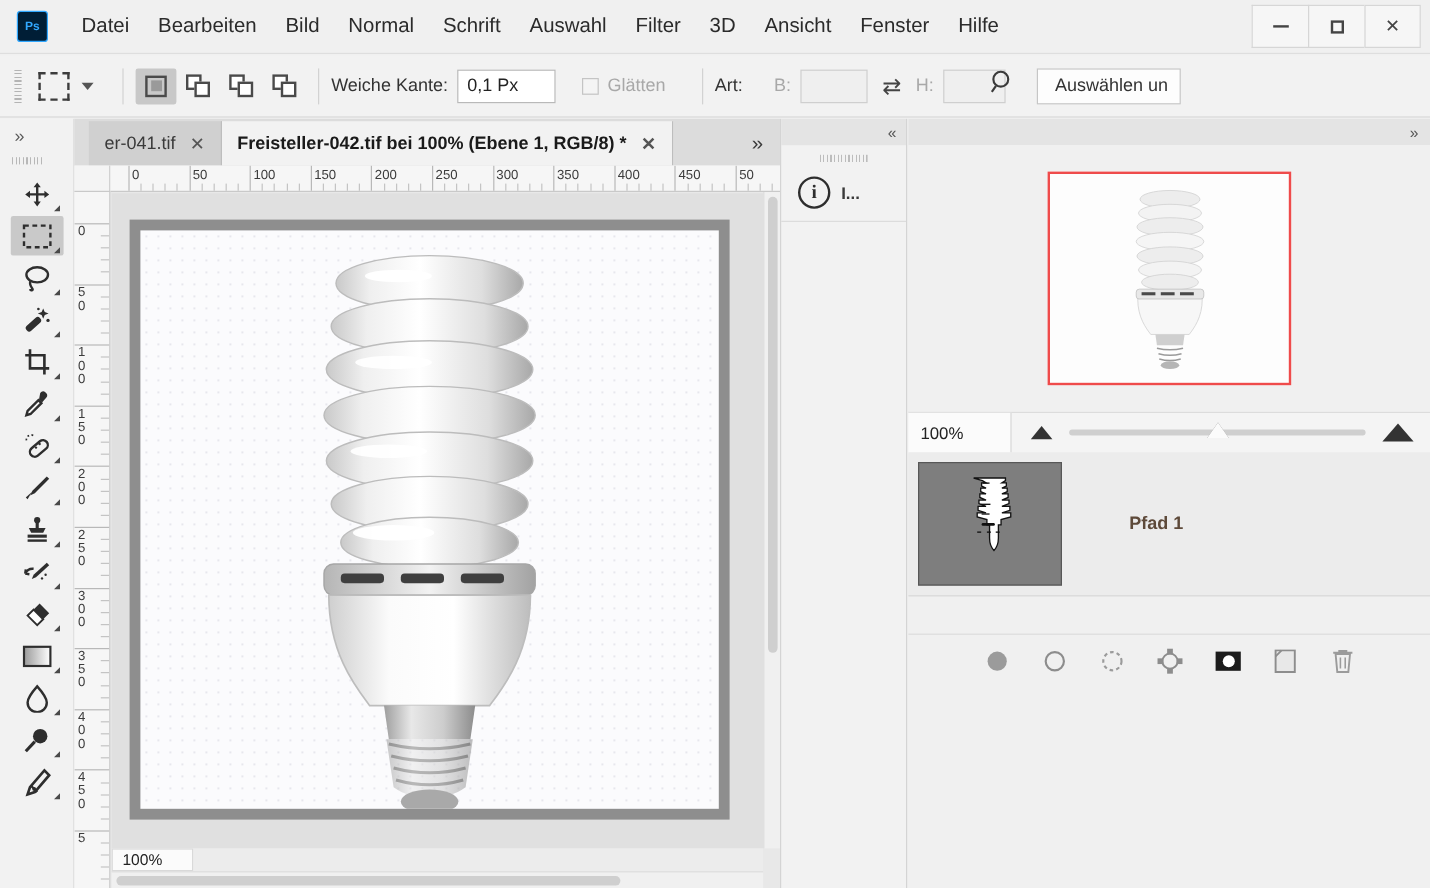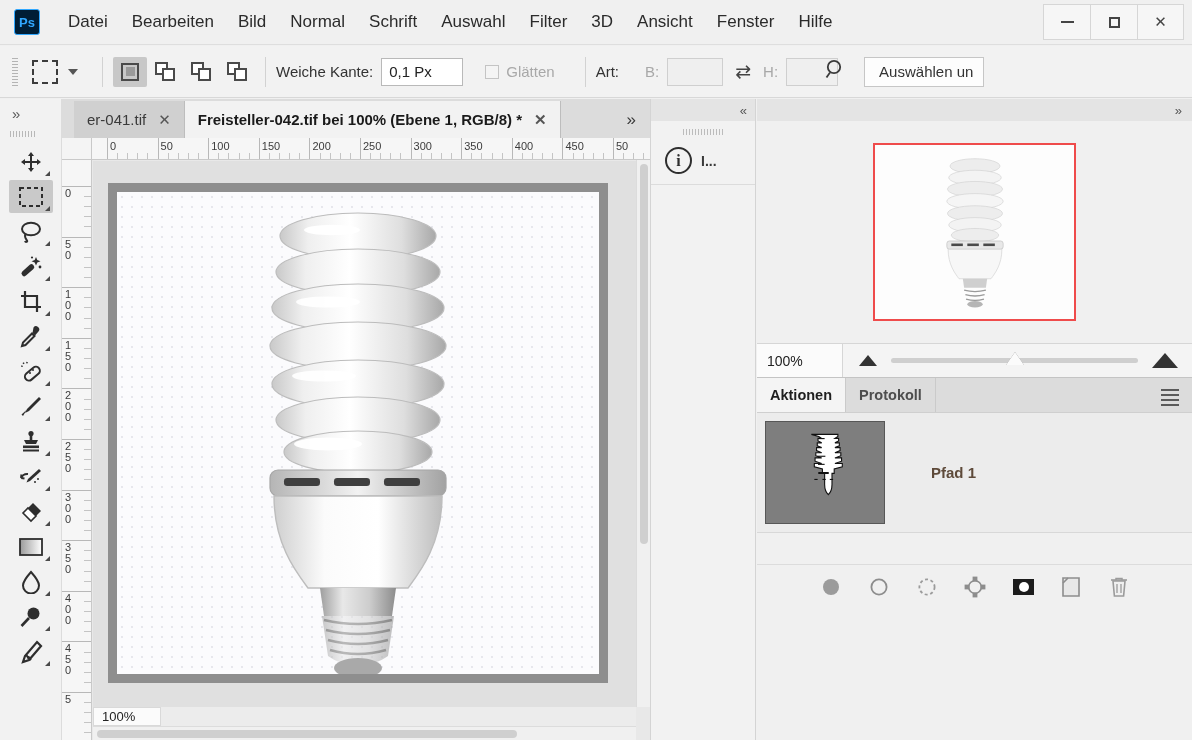--- a/index.html
+++ b/index.html
@@ -13,21 +13,21 @@
 
   
   .menubar {
     position: absolute; left: 0; top: 0; width: 1192px; height: 45px;
     background: #f0f0f0; display: flex; align-items: center;
     border-bottom: 1px solid #dedede;
   }
   .ps-logo {
     width: 26px; height: 26px; margin-left: 14px; margin-right: 16px;
     background: #001e36; border: 1px solid #31a8ff; border-radius: 3px;
-    color: #31a8ff; font-size: 13px; font-weight: bold;
+    color: #31a8ff; font-size: 10px; font-weight: bold;
     display: flex; align-items: center; justify-content: center;
     font-family: "Liberation Sans", sans-serif;
   }
   .menu-item {
     font-size: 17px; color: #2b2b2b; padding: 4px 12px;
     white-space: nowrap; cursor: default;
   }
   .wincontrols { position: absolute; right: 0; top: 0; display: flex; height: 45px; }
   .wc {
     width: 47px; height: 36px; margin-top: 4px;
@@ -201,21 +201,21 @@
   .mtn { width: 0; height: 0; border-left: 9px solid transparent; border-right: 9px solid transparent;
     border-bottom: 11px solid #333; }
   .mtn.big { border-left-width: 13px; border-right-width: 13px; border-bottom-width: 15px; }
   .zoom-track { flex: 1; height: 5px; background: #cfcfcf; border-radius: 3px;
     margin: 0 14px; position: relative; }
   .zoom-knob { position: absolute; left: 50%; top: -6px; margin-left: -9px;
     width: 0; height: 0; border-left: 9px solid transparent; border-right: 9px solid transparent;
     border-bottom: 13px solid #fbfbfb; filter: drop-shadow(0 0 0.6px #777); }
 
   .paths-body { background: #f0f0f0; height: 195px; position: relative; }
-  .path-row { display: flex; align-items: center; gap: 4px; background: #ececec;
+  .path-row { display: flex; align-items: center; gap: 14px; background: #ececec;
     border-bottom: 1px solid #d8d8d8; padding: 8px 0 8px 8px; }
   .path-thumb { width: 120px; height: 103px; background: #7e7e7e; border: 1px solid #575757;
     display: flex; align-items: center; justify-content: center; overflow: hidden; }
   .path-name { font-size: 15px; font-weight: bold; color: #5e4a3a; margin-left: 42px; }
   .paths-footer { position: absolute; left: 0; right: 0; bottom: 0; height: 44px;
     background: #f0f0f0; border-top: 1px solid #dcdcdc;
     display: flex; align-items: center; justify-content: center; gap: 26px; }
   .pf-ico { width: 22px; height: 22px; display:flex; align-items:center; justify-content:center; }
 </style>
 </head>
@@ -709,27 +709,20 @@
           <div class="mtn"></div>
         </div>
       <div class="zoom-track">
         <div class="zoom-knob"></div>
       </div>
       <div style="margin-right:14px">
           <div class="mtn big"></div>
         </div>
     </div>
 
-    <div class="panel-tabs" style="border-top:1px solid #c4c4c4">
-      <div class="ptab active">Aktionen</div>
-      <div class="ptab">Protokoll</div>
-      <div class="pmenu">
-          <i></i>
-        </div>
-    </div>
 
 
     <div class="paths-body">
       <div class="path-row">
         <div class="path-thumb">
           <svg width="72" height="92" viewBox="0 0 130 250">
             <path d="M28 20 h72 v6 l-8 5 h10 v7 l-10 5 h12 v8 l-12 5 h14 v8 l-14 6 h16 v8 l-16 6 h18 v9 l-18 6 h20 v9 l-22 6 v12 h-6 v30 c0 14 -4 22 -10 28 c-6 -6 -10 -14 -10 -28 v-30 h-6 v-12 l-22 -6 v-9 h20 l-18 -6 v-9 h18 l-16 -6 v-8 h16 l-14 -6 v-8 h14 l-12 -5 v-8 h12 l-10 -5 v-7 h10 l-8 -5 z" fill="#ffffff" stroke="#111111" stroke-width="3"></path>
             <rect x="48" y="30" width="16" height="3" fill="#111"></rect>
             <rect x="44" y="78" width="22" height="3" fill="#111"></rect>
             <rect x="46" y="100" width="18" height="3" fill="#111"></rect>

